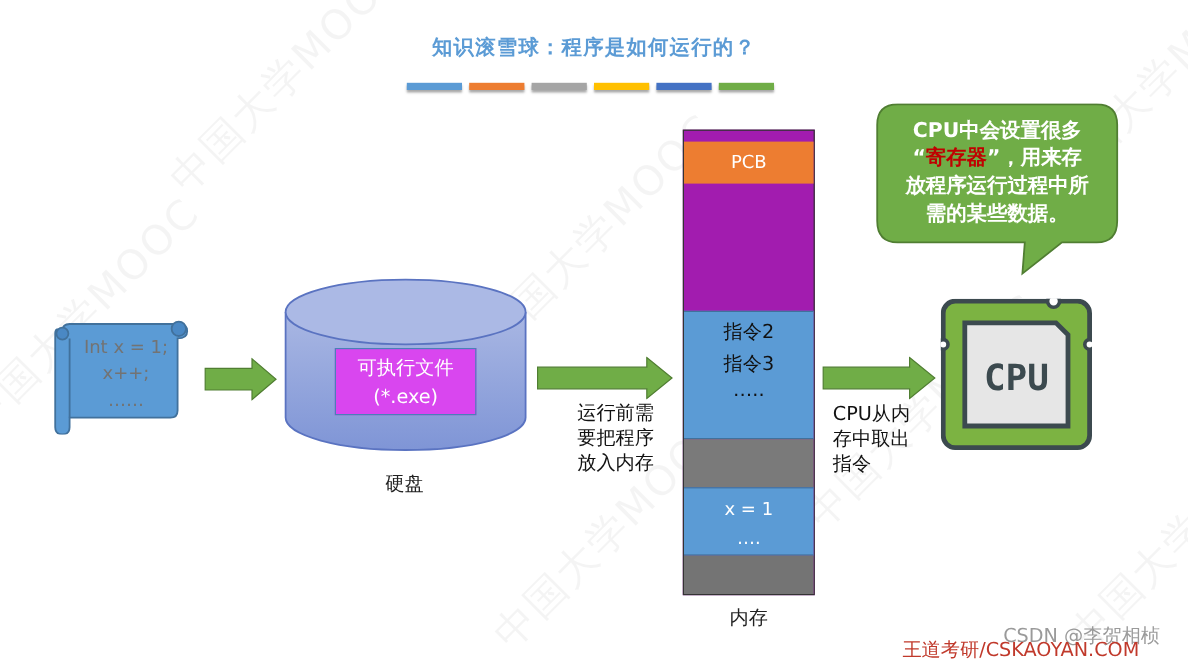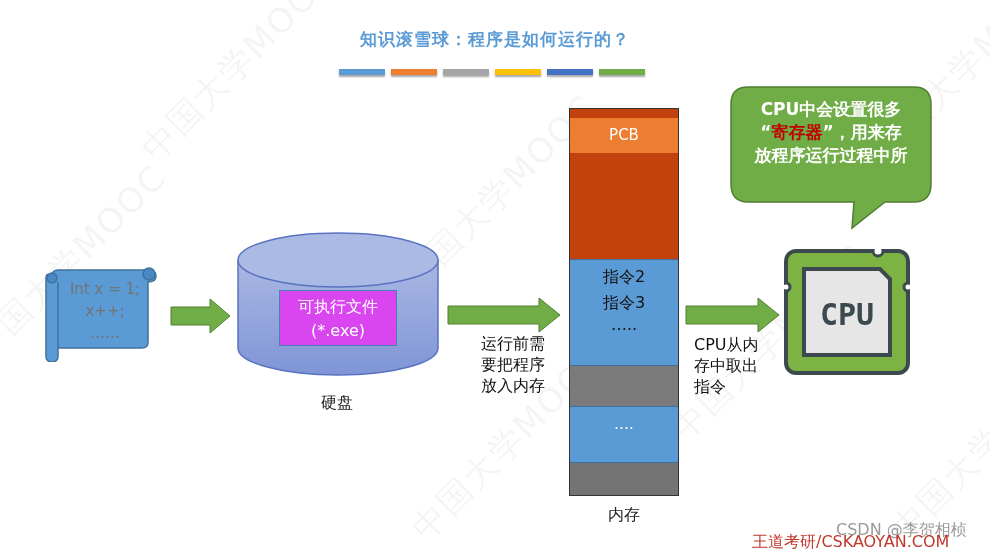--- a/index.html
+++ b/index.html
@@ -8,21 +8,21 @@
   .abs { position:absolute; }
   .wm { position:absolute; color:rgba(0,0,0,0.045); font-size:34px; font-family:"DejaVu Sans", sans-serif;
         transform:rotate(-45deg); white-space:nowrap; pointer-events:none; letter-spacing:2px; }
   .title { left:0; width:990px; top:28px; text-align:center; font-size:17px; color:#5b9bd5;
            font-weight:bold; letter-spacing:1px; }
   .bars { left:339px; top:69px; display:flex; gap:6px; }
   .bars div { width:46px; height:6px; box-shadow:0 2px 2px rgba(0,0,0,0.35); }
   .scroll-text { color:#737373; font-size:15px; text-align:center; line-height:22px; }
   .center-lbl { font-size:16px; color:#222; text-align:center; }
   .arrow-lbl { font-size:16px; color:#111; line-height:21px; }
-  .mem-col { left:569px; top:108px; width:110px; height:388px; background:#c2410c; border:1px solid #333; box-sizing:border-box; }
+  .mem-col { left:569px; top:108px; width:110px; height:388px; background:#a21caf; border:1px solid #333; box-sizing:border-box; }
   .mem-seg { position:absolute; left:0; width:108px; box-sizing:border-box; }
   .bubble-text { color:#fff; font-size:17px; line-height:23px; text-align:center; }
   .footer { font-size:16px; color:#c0392b; }
   .csdn { font-size:16px; color:#9a9a9a; }
 </style>
 </head>
 <body>
 
 <div class="wm" style="left:110px;top:40px;">中国大学MOOC</div>
 <div class="wm" style="left:-60px;top:240px;">中国大学MOOC</div>
@@ -85,20 +85,21 @@
 
 <div class="abs mem-col">
   <div class="mem-seg" style="top:9px;height:35px;background:#ed7d31;color:#fff;font-size:15px;text-align:center;line-height:35px;">PCB</div>
   <div class="mem-seg" style="top:150px;height:107px;background:#5b9bd5;border-top:1px solid #41719c;border-bottom:1px solid #41719c;text-align:center;font-size:16px;color:#111;line-height:26px;padding-top:4px;">
     <div>指令2</div>
     <div>指令3</div>
     <div style="line-height:18px;">…..</div>
   </div>
   <div class="mem-seg" style="top:257px;height:40px;background:#7a7a7a;"></div>
   <div class="mem-seg" style="top:297px;height:57px;background:#5b9bd5;border-top:1px solid #41719c;border-bottom:1px solid #41719c;text-align:center;color:#fff;font-size:15px;line-height:24px;padding-top:5px;">
+    <div>x = 1</div>
     <div>….</div>
   </div>
   <div class="mem-seg" style="top:354px;height:32px;background:#747474;"></div>
 </div>
 <div class="abs center-lbl" style="left:590px;top:505px;width:68px;">内存</div>
 
 <svg class="abs" style="left:685px;top:297px;" width="96" height="36">
   <polygon points="1,9 73,9 73,1 94,18 73,35 73,27 1,27" fill="#70ad47" stroke="#507e32" stroke-width="1"></polygon>
 </svg>
 <div class="abs arrow-lbl" style="left:694px;top:334px;">
@@ -107,20 +108,21 @@
   <div>指令</div>
 </div>
 
 <svg class="abs" style="left:730px;top:86px;" width="204" height="145">
   <path d="M18 1 L184 1 Q201 1 201 18 L201 98 Q201 116 184 116 L155 116 L122 142 L124 116 L18 116 Q1 116 1 98 L1 18 Q1 1 18 1 Z" fill="#70ad47" stroke="#507e32" stroke-width="1.5"></path>
 </svg>
 <div class="abs bubble-text" style="left:736px;top:98px;width:190px;font-weight:bold;">
   <div>CPU中会设置很多</div>
   <div><span>“</span><span style="color:#c00000">寄存器</span><span>”，用来存</span></div>
   <div>放程序运行过程中所</div>
+  <div>需的某些数据。</div>
 </div>
 
 <svg class="abs" style="left:784px;top:249px;" width="126" height="126">
   <rect x="2" y="2" width="122" height="122" rx="10" fill="#7cb342" stroke="#3c4a4f" stroke-width="4"></rect>
   <circle cx="94" cy="2" r="5" fill="#ffffff" stroke="#3c4a4f" stroke-width="3"></circle>
   <circle cx="2" cy="38" r="4" fill="#ffffff" stroke="#3c4a4f" stroke-width="3"></circle>
   <circle cx="124" cy="38" r="4" fill="#ffffff" stroke="#3c4a4f" stroke-width="3"></circle>
   <path d="M20 20 L96 20 L106 30 L106 106 L20 106 Z" fill="#e6e6e6" stroke="#3c4a4f" stroke-width="4"></path>
   <text x="63" y="76" text-anchor="middle" font-family="DejaVu Sans Mono, monospace" font-weight="bold" font-size="30" fill="#3c4a4f">CPU</text>
 </svg>

